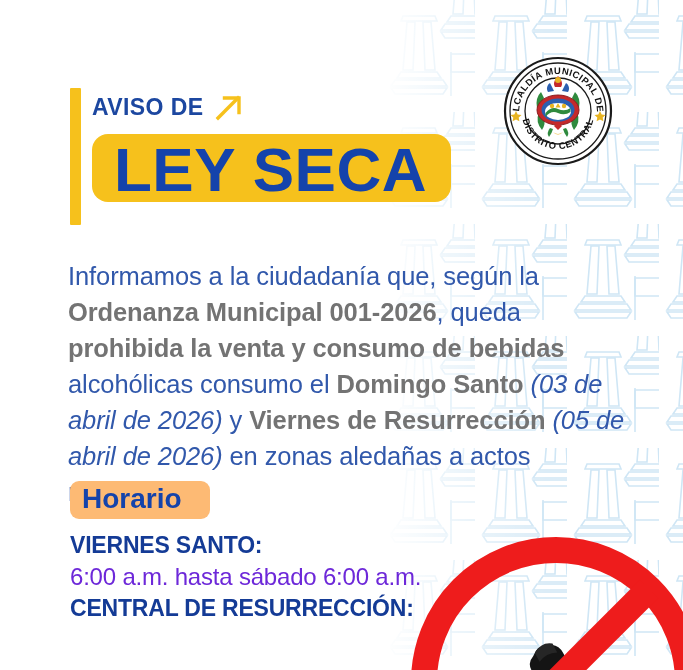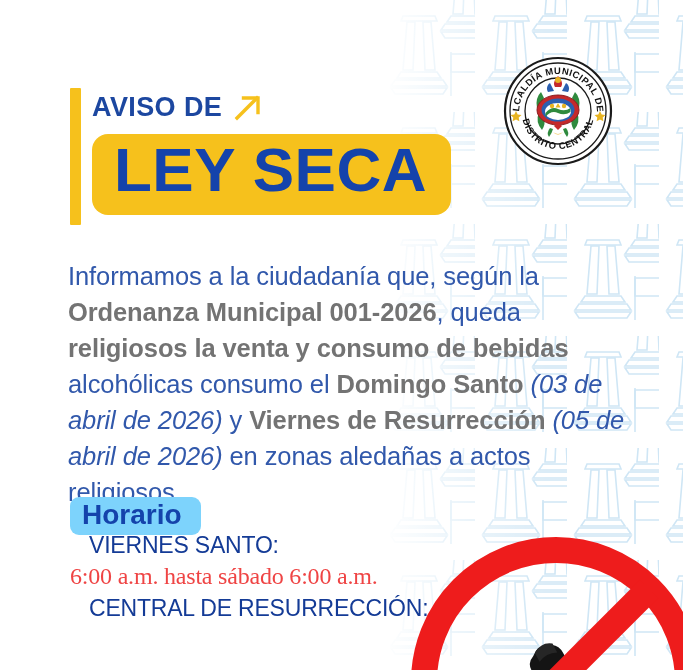--- a/index.html
+++ b/index.html
@@ -62,36 +62,36 @@
   }
   .aviso-row {
     display: flex;
     align-items: center;
     gap: 11px;
     height: 42px;
   }
   .aviso-de {
     font-family: "Liberation Sans", sans-serif;
     font-weight: bold;
-    font-size: 27px;
+    font-size: 23px;
     letter-spacing: 0.4px;
     color: #1c47a0;
     line-height: 1;
   }
   .arrow-icon {
     display: block;
     width: 30px;
     height: 30px;
     margin-top: 2px;
   }
   .ley-seca-badge {
     margin-top: 6px;
     background: #f6c11c;
     border-radius: 16px;
-    padding: 4px 24px 14px 22px;
+    padding: 4px 24px 1px 22px;
     display: inline-block;
   }
   .ley-seca-text {
     font-family: "Liberation Sans", sans-serif;
     font-weight: bold;
     font-size: 62px;
     letter-spacing: 0.5px;
     color: #1443ab;
     line-height: 1.02;
     white-space: nowrap;
@@ -125,55 +125,53 @@
   .body-copy i {
     font-style: italic;
     color: #3158ab;
   }
 
   
   .horario-badge {
     position: absolute;
     left: 70px;
     top: 481px;
-    background: #7dd3fc;
+    background: #fdba74;
     border-radius: 9px;
-    padding: 2px 19px 5px 12px;
+    padding: 2px 28px 5px 12px;
     display: inline-block;
-    margin-top: 16px;
   }
   .horario-text {
     font-family: "Liberation Sans", sans-serif;
     font-weight: bold;
     font-size: 28px;
     color: #1443ab;
     line-height: 1.12;
     white-space: nowrap;
   }
 
   .schedule {
     position: absolute;
     left: 70px;
     top: 530px;
     width: 400px;
   }
   .sched-label {
     font-family: "Liberation Sans", sans-serif;
-    font-weight: normal;
+    font-weight: bold;
     font-size: 23px;
     color: #143b96;
     line-height: 30px;
     letter-spacing: -0.2px;
     white-space: nowrap;
-    margin-left: 19px;
   }
   .sched-value {
-    font-family: Liberation Serif, serif;
+    font-family: Liberation Sans, sans-serif;
     font-size: 24px;
-    color: #ef4444;
+    color: #6d28d9;
     line-height: 33px;
     letter-spacing: -0.2px;
     white-space: nowrap;
   }
 
   
   .no-alcohol {
     position: absolute;
     left: 386px;
     top: 520px;
@@ -265,21 +263,21 @@
     <circle cx="49" cy="50" r="2.2" fill="#e8b422"></circle>
     <circle cx="61" cy="50" r="2.2" fill="#e8b422"></circle>
 
     <path d="M51 70 l4 -4 4 4 -4 4 Z" fill="#c5292b"></path>
     <path d="M50 76 q5 5 10 0 q-5 4 -10 0 Z" fill="#e8b422"></path>
     <path d="M47 72 q-4 5 -1 9 q3 -4 4 -8 Z" fill="#2f8a3e"></path>
     <path d="M63 72 q4 5 1 9 q-3 -4 -4 -8 Z" fill="#2f8a3e"></path>
   </svg>
 
   <div class="body-copy">
-    <span>Informamos a la ciudadanía que, según la </span><b>Ordenanza Municipal 001-2026</b><span>, queda </span><b>religiosos la venta y consumo de bebidas</b><span> alcohólicas consumo el </span><b>Domingo Santo</b><span> </span><i>(03 de abril de 2026)</i><span> y </span><b>Viernes de Resurrección</b><span> </span><i>(05 de abril de 2026)</i><span> en zonas aledañas a actos religiosos.</span>
+    <span>Informamos a la ciudadanía que, según la </span><b>Ordenanza Municipal 001-2026</b><span>, queda </span><b>prohibida la venta y consumo de bebidas</b><span> alcohólicas consumo el </span><b>Domingo Santo</b><span> </span><i>(03 de abril de 2026)</i><span> y </span><b>Viernes de Resurrección</b><span> </span><i>(05 de abril de 2026)</i><span> en zonas aledañas a actos religiosos.</span>
   </div>
 
   <div class="horario-badge">
     <div class="horario-text">Horario</div>
   </div>
 
   <div class="schedule">
     <div class="sched-label">VIERNES SANTO:</div>
     <div class="sched-value">6:00 a.m. hasta sábado 6:00 a.m.</div>
     <div class="sched-label">CENTRAL DE RESURRECCIÓN:</div>

